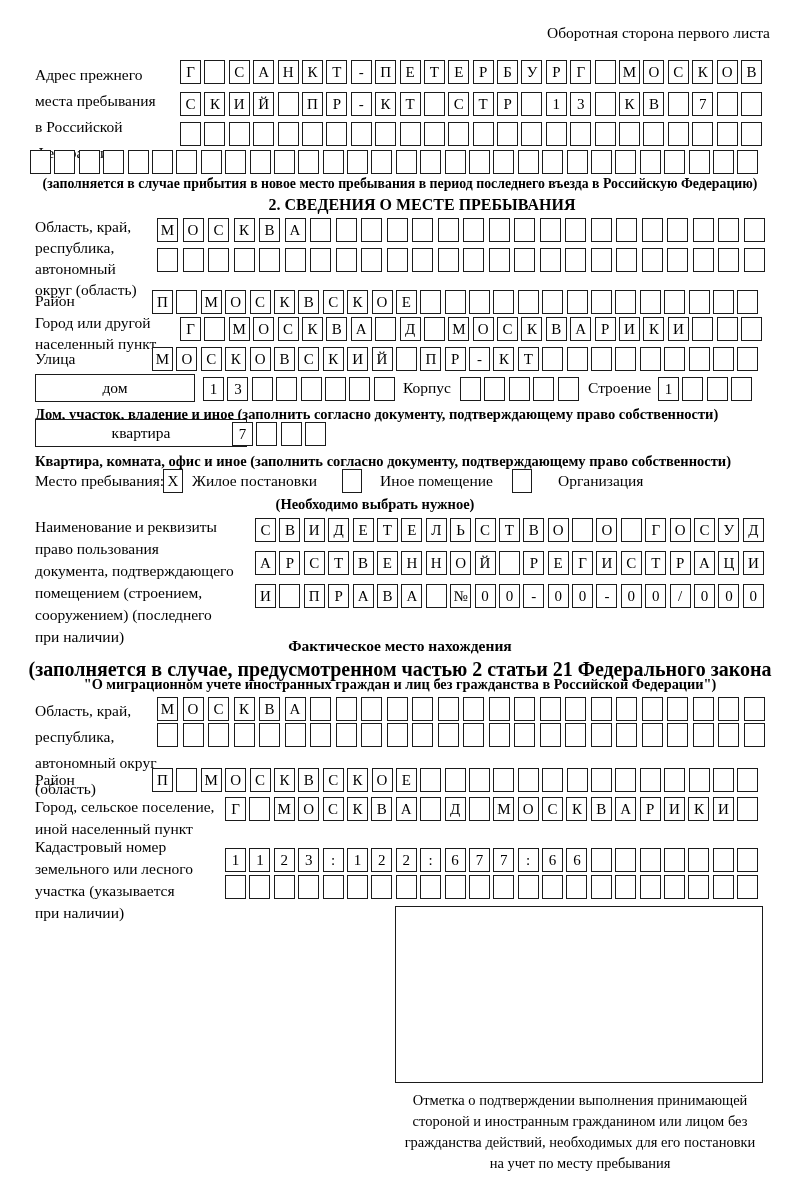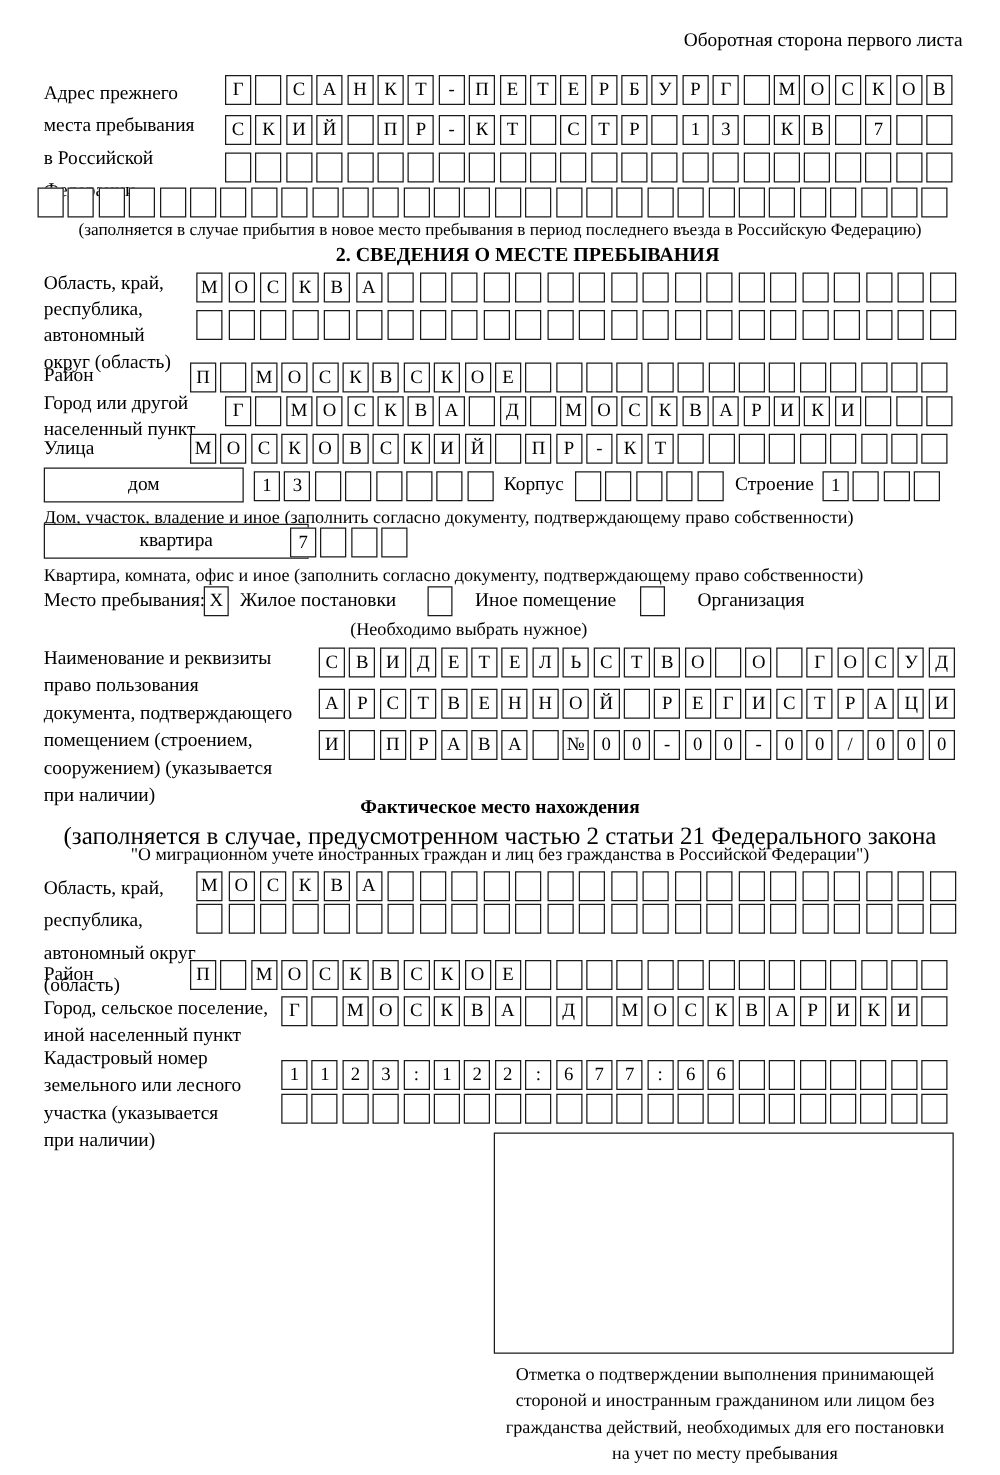--- a/index.html
+++ b/index.html
@@ -14,21 +14,21 @@
   .cellrow { position:absolute; display:flex; gap:3.4px; }
   .gapwide { gap:4.5px; }
   .cell {
     flex:none; width:21px; height:24px;
     border:1.5px solid #1b1b1b; background:#fff;
     display:flex; align-items:center; justify-content:center;
     font-size:15px; line-height:1;
   }
   .label { font-size:15.5px; }
   .lines > div { white-space:nowrap; }
-  .note { font-size:13.8px; }
+  .note { font-size:13.8px;font-weight:bold; }
   .center { width:800px; left:0; text-align:center; }
   .bold { font-weight:bold; }
   .labelbox {
     position:absolute; border:1.5px solid #1b1b1b; background:#fff;
     display:flex; align-items:center; justify-content:center;
     font-size:15.5px;
   }
   .checkbox {
     position:absolute; width:20px; height:24px;
     border:1.5px solid #1b1b1b; background:#fff;
@@ -356,21 +356,21 @@
   <div class="abs label" style="left:380px;top:472px;">Иное помещение</div>
   <div class="checkbox" style="left:512px;top:469px;"></div>
   <div class="abs label" style="left:558px;top:472px;">Организация</div>
   <div class="abs note" style="left:150px;top:496px;width:450px;text-align:center;font-size:14.5px;">(Необходимо выбрать нужное)</div>
 
   <div class="abs label lines" style="left:35px;top:516px;line-height:22px;">
       <div>Наименование и реквизиты</div>
       <div>право пользования</div>
       <div>документа, подтверждающего</div>
       <div>помещением (строением,</div>
-      <div>сооружением) (указывается</div>
+      <div>сооружением) (последнего</div>
       <div>при наличии)</div>
     </div>
   <div class="cellrow" style="left:255px;top:518px;">
       <span class="cell">С</span>
       <span class="cell">В</span>
       <span class="cell">И</span>
       <span class="cell">Д</span>
       <span class="cell">Е</span>
       <span class="cell">Т</span>
       <span class="cell">Е</span>

